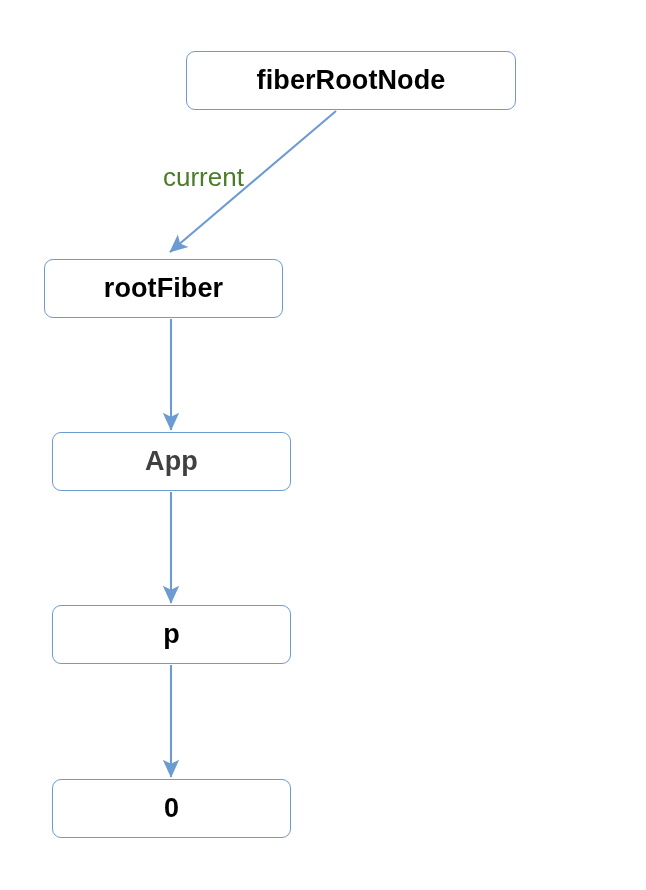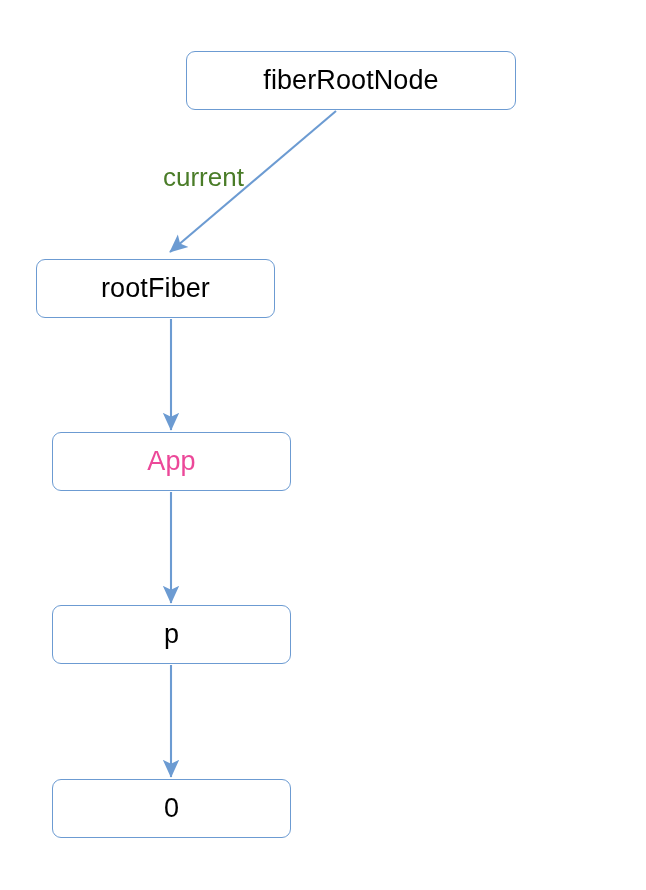--- a/index.html
+++ b/index.html
@@ -35,20 +35,21 @@
     border-radius: 9px;
     display: flex;
     align-items: center;
     justify-content: center;
     color: #000000;
     font-family: "Liberation Sans", sans-serif;
     font-size: 27px;
     line-height: 1;
     letter-spacing: 0.1px;
     white-space: nowrap;
+    font-weight: bold;
   }
   .node-label {
     display: block;
     padding-bottom: 1px;
   }
   .edge-label {
     position: absolute;
     color: #4a7c28;
     font-family: "Liberation Sans", sans-serif;
     font-size: 26px;
@@ -71,25 +72,25 @@
     <line class="edge-line" stroke="#6c9bd2" stroke-width="2.1" fill="none" marker-end="url(#arrowhead)" x1="336" y1="111" x2="170" y2="252"></line>
     <line class="edge-line" stroke="#6c9bd2" stroke-width="2.1" fill="none" marker-end="url(#arrowhead)" x1="171" y1="319" x2="171" y2="430"></line>
     <line class="edge-line" stroke="#6c9bd2" stroke-width="2.1" fill="none" marker-end="url(#arrowhead)" x1="171" y1="492" x2="171" y2="603"></line>
     <line class="edge-line" stroke="#6c9bd2" stroke-width="2.1" fill="none" marker-end="url(#arrowhead)" x1="171" y1="665" x2="171" y2="777"></line>
   </svg>
 
   <div class="node" style="left: 186px; top: 51px; width: 330px; height: 59px; border-color: rgb(108, 155, 210); background: rgb(255, 255, 255); color: rgb(0, 0, 0); border-radius: 9px;">
     <span class="node-label">fiberRootNode</span>
   </div>
 
-  <div class="node" style="left: 36px; top: 259px; width: 239px; height: 59px; border-color: rgb(108, 155, 210); background: rgb(255, 255, 255); color: rgb(0, 0, 0); border-radius: 9px;">
+  <div class="node" style="left: 44px; top: 259px; width: 239px; height: 59px; border-color: rgb(108, 155, 210); background: rgb(255, 255, 255); color: rgb(0, 0, 0); border-radius: 9px;">
     <span class="node-label">rootFiber</span>
   </div>
 
-  <div class="node" style="left: 52px; top: 432px; width: 239px; height: 59px; border-color: rgb(108, 155, 210); background: rgb(255, 255, 255); color: #ec4899; border-radius: 9px;">
+  <div class="node" style="left: 52px; top: 432px; width: 239px; height: 59px; border-color: rgb(108, 155, 210); background: rgb(255, 255, 255); color: #404040; border-radius: 9px;">
     <span class="node-label">App</span>
   </div>
 
   <div class="node" style="left: 52px; top: 605px; width: 239px; height: 59px; border-color: rgb(108, 155, 210); background: rgb(255, 255, 255); color: rgb(0, 0, 0); border-radius: 9px;">
     <span class="node-label">p</span>
   </div>
 
   <div class="node" style="left: 52px; top: 779px; width: 239px; height: 59px; border-color: rgb(108, 155, 210); background: rgb(255, 255, 255); color: rgb(0, 0, 0); border-radius: 9px;">
     <span class="node-label">0</span>
   </div>

